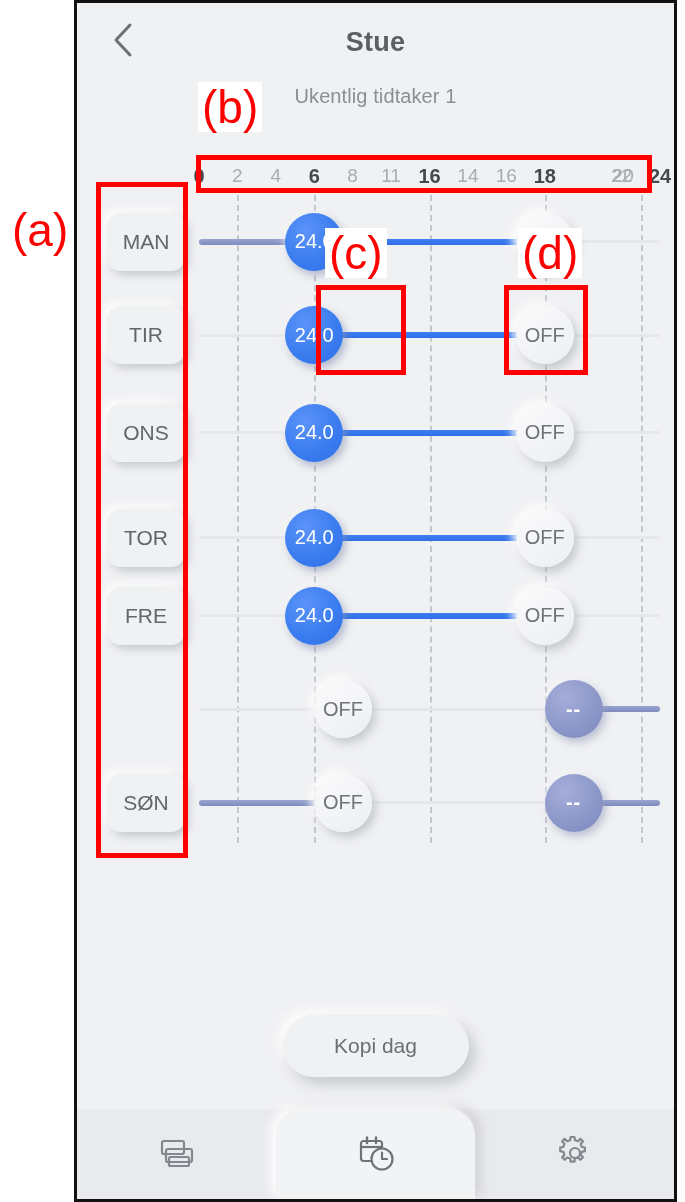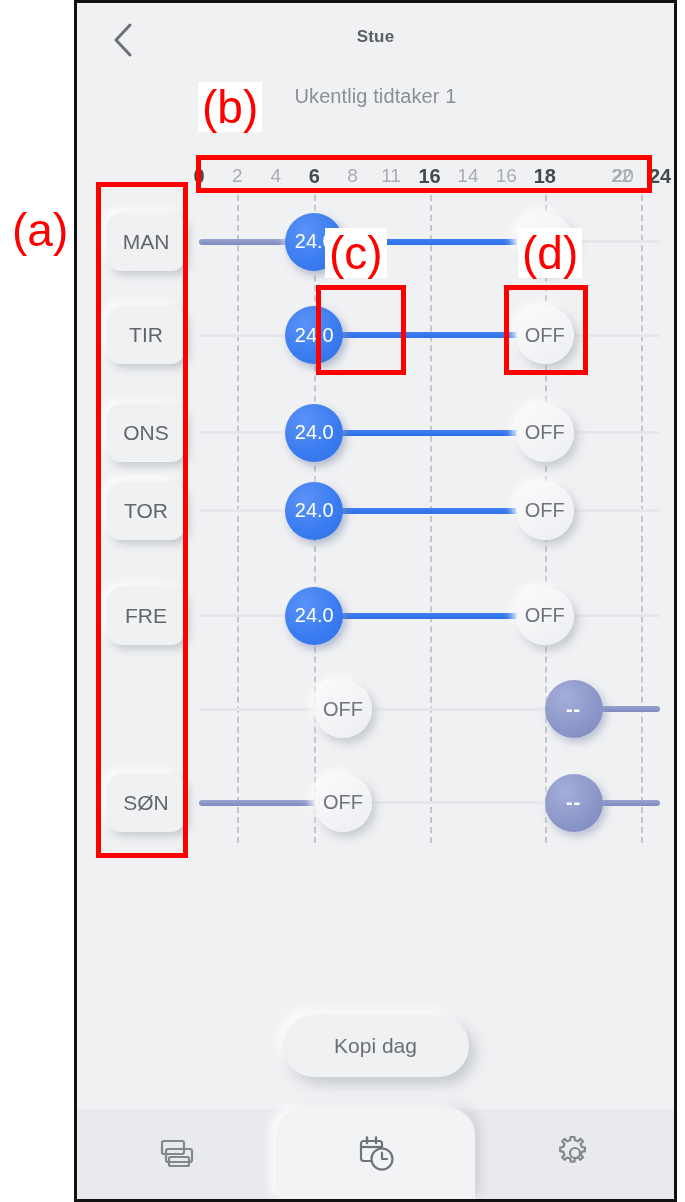--- a/index.html
+++ b/index.html
@@ -39,21 +39,21 @@
     left: 22px; top: 14px;
     width: 48px; height: 46px;
     display: flex; align-items: center; justify-content: center;
     cursor: pointer;
   }
   #back-button svg { display:block; }
   #page-title {
     position: absolute;
     left: 0; right: 0; top: 24px;
     text-align: center;
-    font-size: 17px;
+    font-size: 27px;
     font-weight: bold;
     color: #5b5e63;
     letter-spacing: .2px;
   }
 
   #timer-subtitle {
     position: absolute;
     left: 0; right: 0; top: 82px;
     text-align: center;
     font-size: 20px;
@@ -335,21 +335,21 @@
             <div class="track-base"></div>
             <div class="seg blue" style="left: 25%; width: 50%;"></div>
             <div class="handle on" style="left: 25%;">
               <span>24.0</span>
             </div>
             <div class="handle off" style="left: 75%;">
               <span>OFF</span>
             </div>
           </div>
         </div>
-        <div class="day-row" style="top: 269px; padding-left: 32px;">
+        <div class="day-row" style="top: 296px; padding-left: 32px;">
           <div class="day-chip">
             <span>TOR</span>
           </div>
           <div class="track-area">
             <div class="track-base"></div>
             <div class="seg blue" style="left: 25%; width: 50%;"></div>
             <div class="handle on" style="left: 25%;">
               <span>24.0</span>
             </div>
             <div class="handle off" style="left: 75%;">

